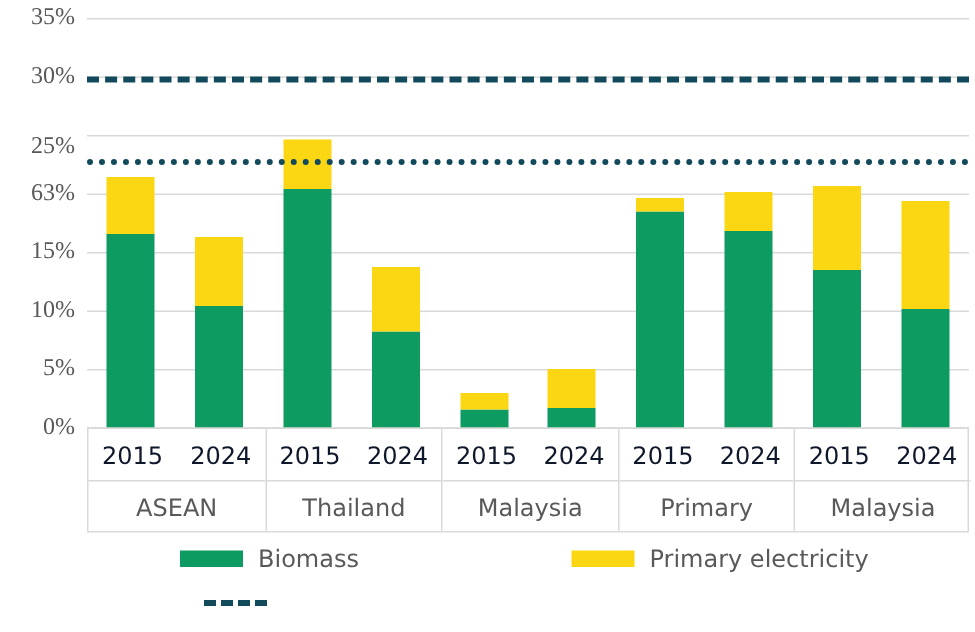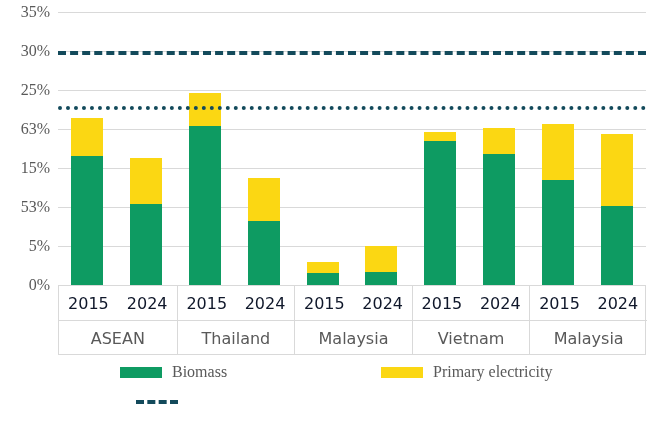--- a/index.html
+++ b/index.html
@@ -101,21 +101,20 @@
   }
   .legend-row{
     position:absolute;left:0;width:100%;height:24px;
     display:flex;
   }
   .legend-row-1{top:0;}
   .legend-row-2{top:30px;}
   .legend-item{
     display:flex;align-items:center;
     width:245px;
-    font-family:Liberation Serif, serif;
   }
   .legend-item.second{width:auto;padding-left:16px;}
   .swatch{
     width:42px;height:11px;
     margin-right:10px;
     flex:none;
   }
   .swatch-biomass{background:#0E9B62;}
   .swatch-electricity{background:#FBD713;}
   .swatch-line{
@@ -130,24 +129,24 @@
   }
 </style>
 </head>
 <body>
 
 <div id="chart-root">
 
   <div class="ylabels">
     <div class="ytick-label" style="top:0px;">35%</div>
     <div class="ytick-label" style="top:39px;">30%</div>
-    <div class="ytick-label" style="top:78px;">25%</div>
+    <div class="ytick-label" style="top:86px;">25%</div>
     <div class="ytick-label" style="top:117px;">63%</div>
     <div class="ytick-label" style="top:156px;">15%</div>
-    <div class="ytick-label" style="top:195px;">53%</div>
+    <div class="ytick-label" style="top:195px;">10%</div>
     <div class="ytick-label" style="top:234px;">5%</div>
     <div class="ytick-label" style="top:273px;">0%</div>
   </div>
 
   <div class="plot-area" id="plot-area">
       <div class="axis-zero" style="top: 273px;"></div>
       <div class="gridline" style="top: 234px;"></div>
       <div class="gridline" style="top: 195px;"></div>
       <div class="gridline" style="top: 156px;"></div>
       <div class="gridline" style="top: 117px;"></div>
@@ -218,21 +217,21 @@
           <div class="cat-year">2015</div>
           <div class="cat-year">2024</div>
         </div>
         <div class="cat-name">Malaysia</div>
       </div>
       <div class="cat-group" style="left: 352.8px; width: 117.6px;">
         <div class="cat-years">
           <div class="cat-year">2015</div>
           <div class="cat-year">2024</div>
         </div>
-        <div class="cat-name">Vietnam</div>
+        <div class="cat-name">Primary</div>
       </div>
       <div class="cat-group" style="left: 470.4px; width: 117.6px;">
         <div class="cat-years">
           <div class="cat-year">2015</div>
           <div class="cat-year">2024</div>
         </div>
         <div class="cat-name">Malaysia</div>
       </div>
     </div>
 

